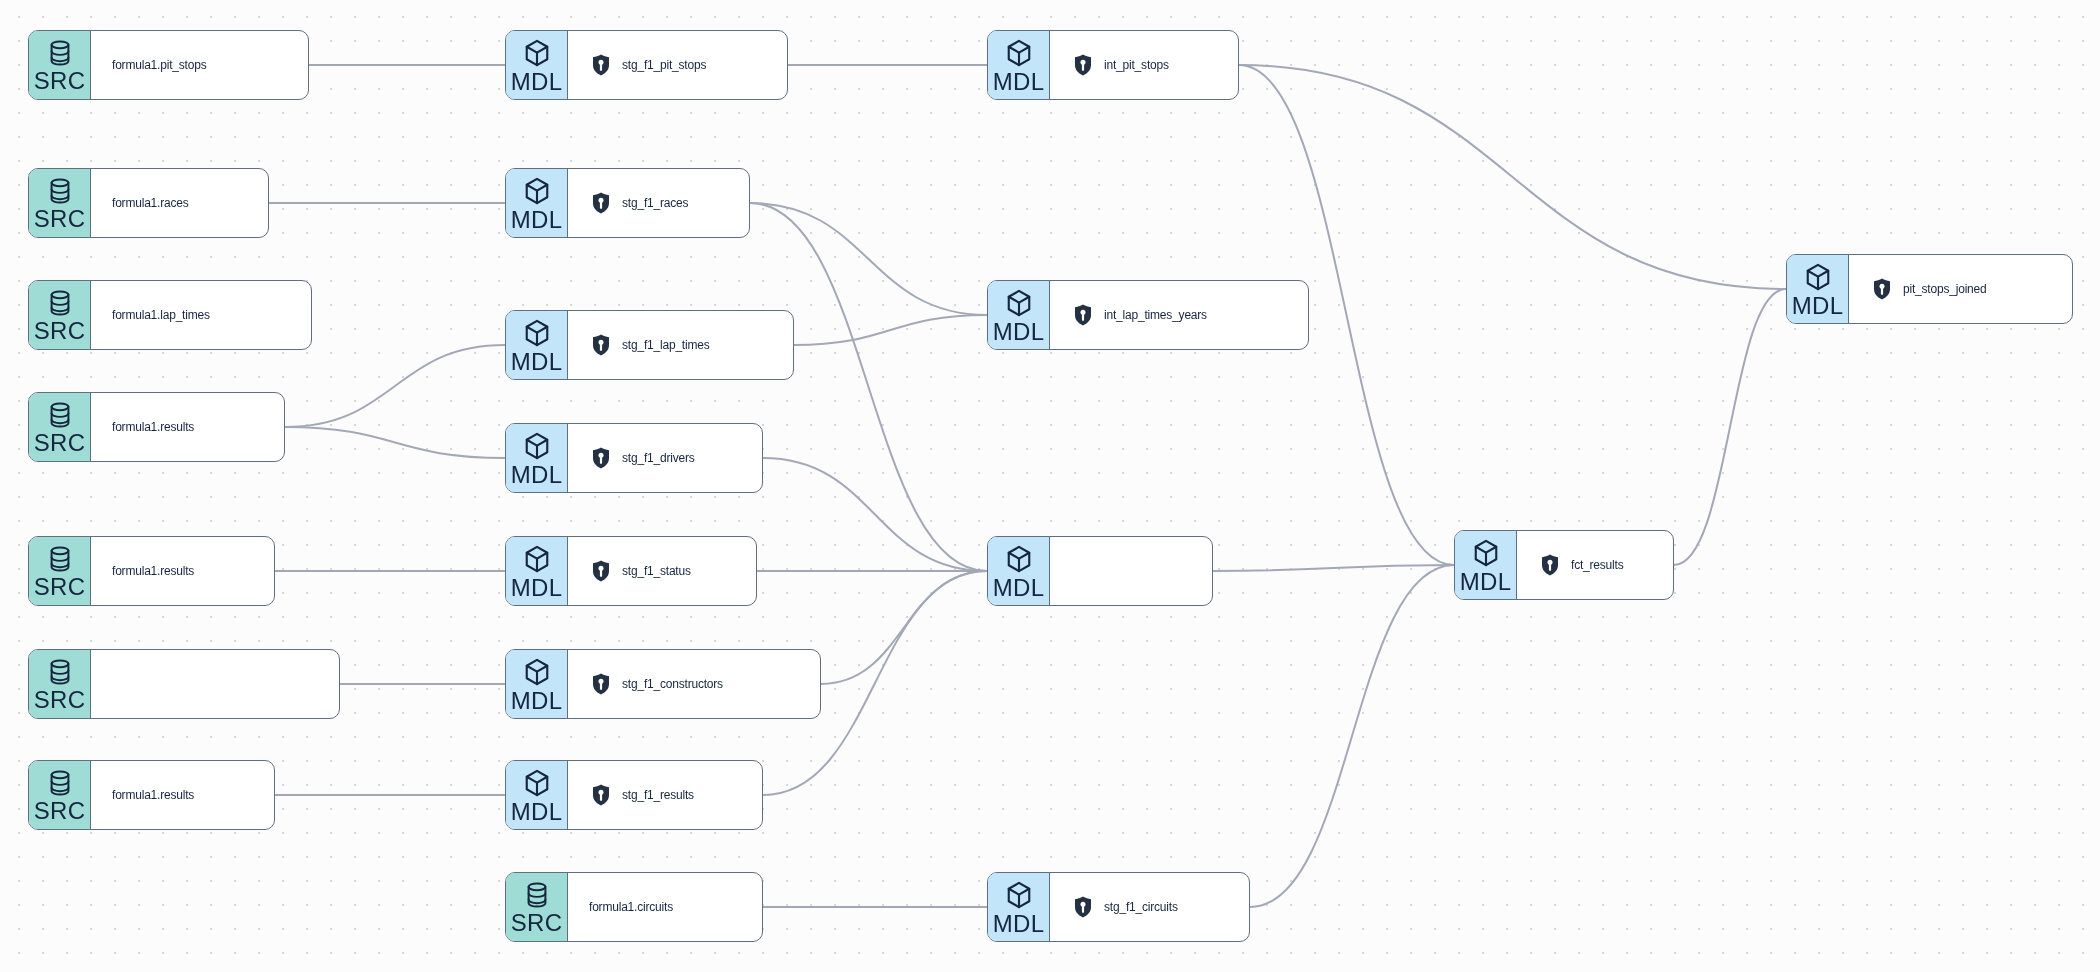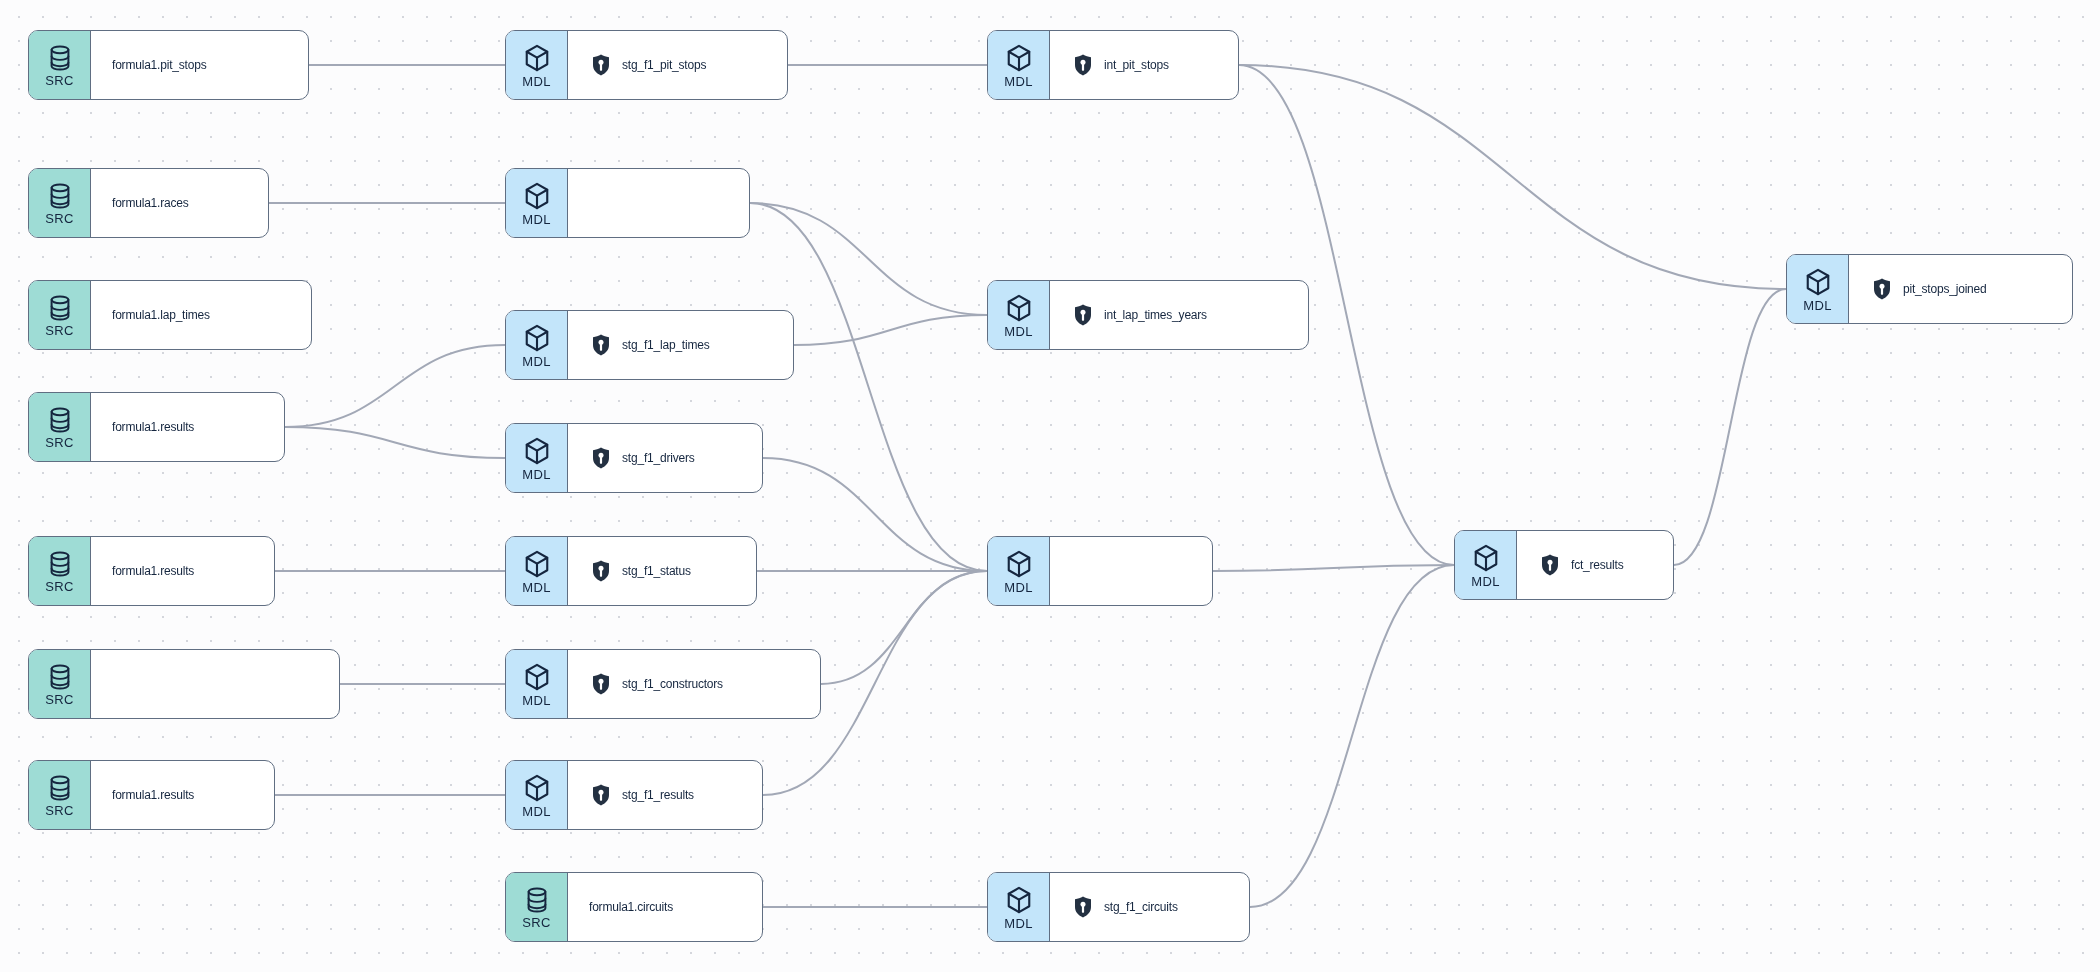--- a/index.html
+++ b/index.html
@@ -44,21 +44,21 @@
     flex-direction:column;
     align-items:center;
     justify-content:center;
     gap:2px;
     padding:6px 0 5px 0;
   }
   .node.source .badge{background:var(--src,#9edcd5);}
   .node.model  .badge{background:var(--mdl,#c3e5fa);}
   .badge svg{display:block;}
   .badge-label{
-    font-size:13px;
+    font-size:24px;
     line-height:1;
     color:var(--text,#15263f);
     letter-spacing:.3px;
   }
   .body{
     flex:1 1 auto;
     display:flex;
     align-items:center;
     gap:9px;
     padding:0 14px 0 21px;
@@ -230,20 +230,30 @@
     </div>
     <div class="node model" style="left: 505px; top: 168px; width: 245px; height: 70px;">
       <div class="badge">
         <svg width="30" height="30" viewBox="0 0 24 24" fill="none" stroke="#15263f" stroke-width="1.7" stroke-linecap="round" stroke-linejoin="round">
           <path d="M12 2.3 20.2 7v10L12 21.7 3.8 17V7Z"></path>
           <path d="M3.8 7 12 11.7 20.2 7"></path>
           <path d="M12 11.7V21.7"></path>
         </svg>
         <span class="badge-label">MDL</span>
       </div>
+      <div class="body">
+        <span class="shield">
+          <svg width="24" height="24" viewBox="0 0 24 24">
+            <path fill="#243142" d="M12 1.6c2.4 1.5 5.3 2.4 8 2.7V12c0 4.9-3.4 8.5-8 10.4C7.4 20.5 4 16.9 4 12V4.3c2.7-.3 5.6-1.2 8-2.7z"></path>
+            <circle fill="#ffffff" cx="12" cy="9.3" r="2.5"></circle>
+            <path fill="#ffffff" d="M10.9 10.8h2.2V17c0 0-.5.9-1.1.9s-1.1-.9-1.1-.9z"></path>
+          </svg>
+        </span>
+        <span class="node-label">stg_f1_races</span>
+      </div>
     </div>
     <div class="node model" style="left: 505px; top: 310px; width: 289px; height: 70px;">
       <div class="badge">
         <svg width="30" height="30" viewBox="0 0 24 24" fill="none" stroke="#15263f" stroke-width="1.7" stroke-linecap="round" stroke-linejoin="round">
           <path d="M12 2.3 20.2 7v10L12 21.7 3.8 17V7Z"></path>
           <path d="M3.8 7 12 11.7 20.2 7"></path>
           <path d="M12 11.7V21.7"></path>
         </svg>
         <span class="badge-label">MDL</span>
       </div>

